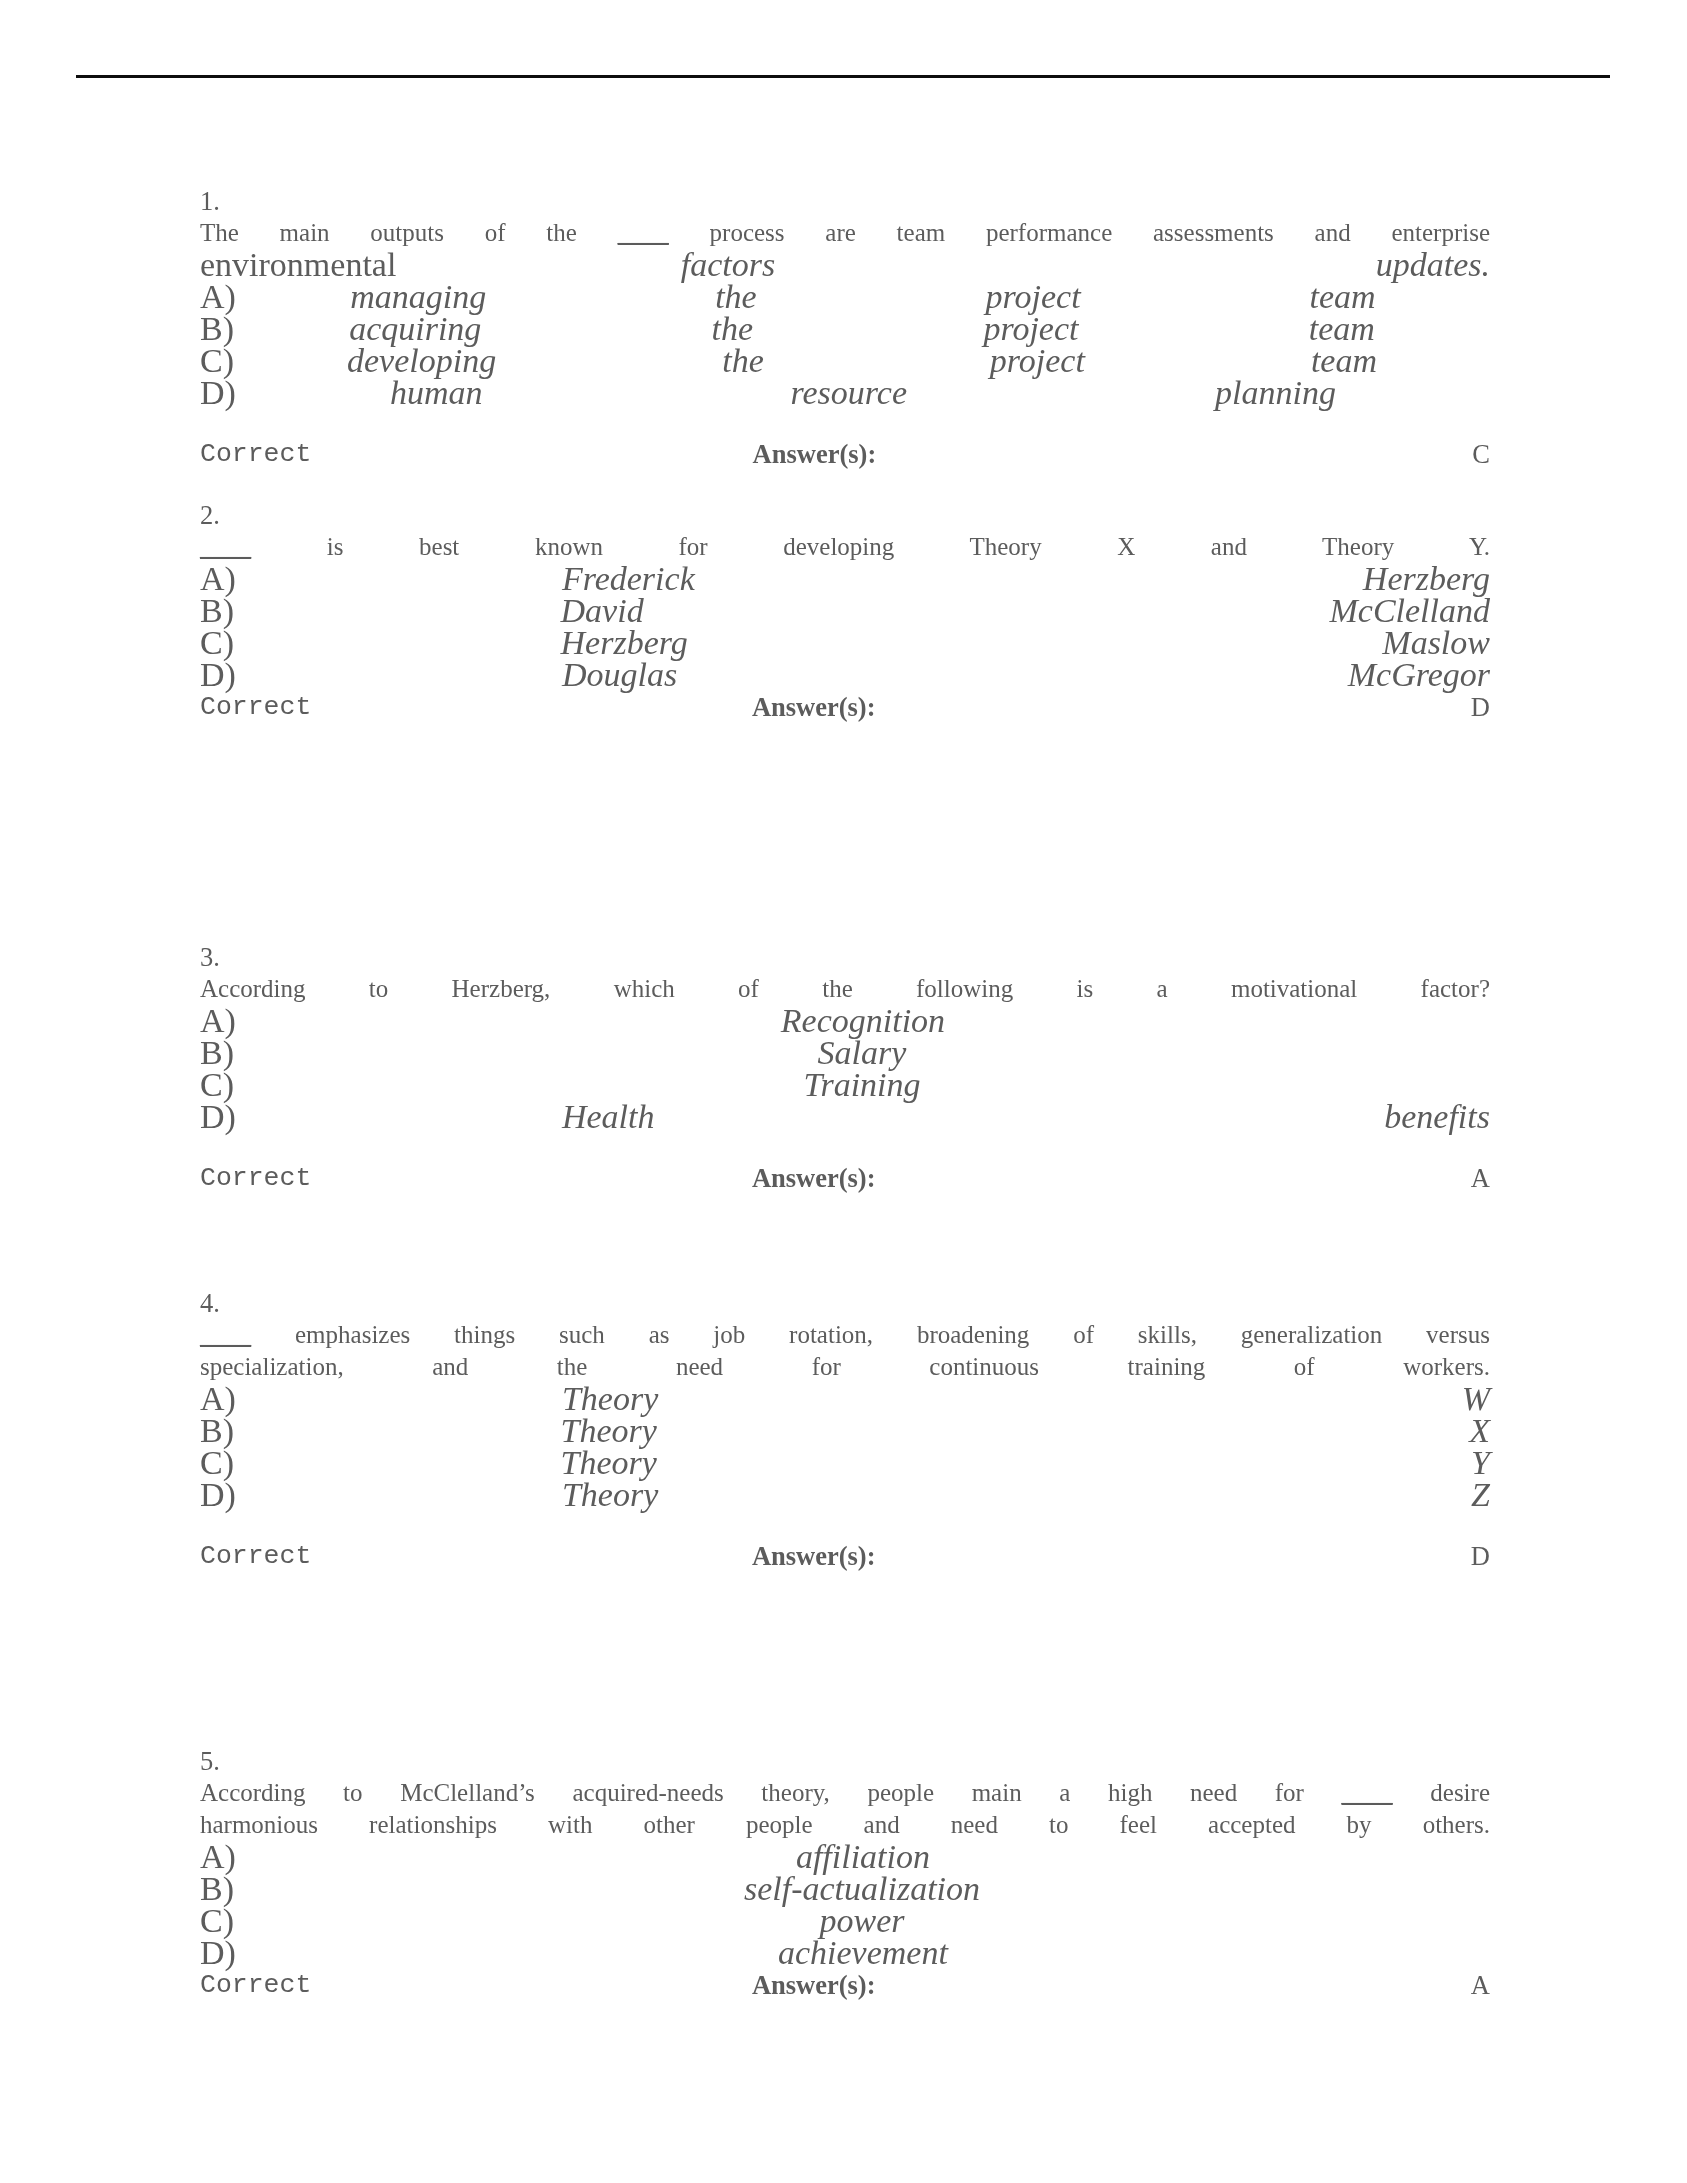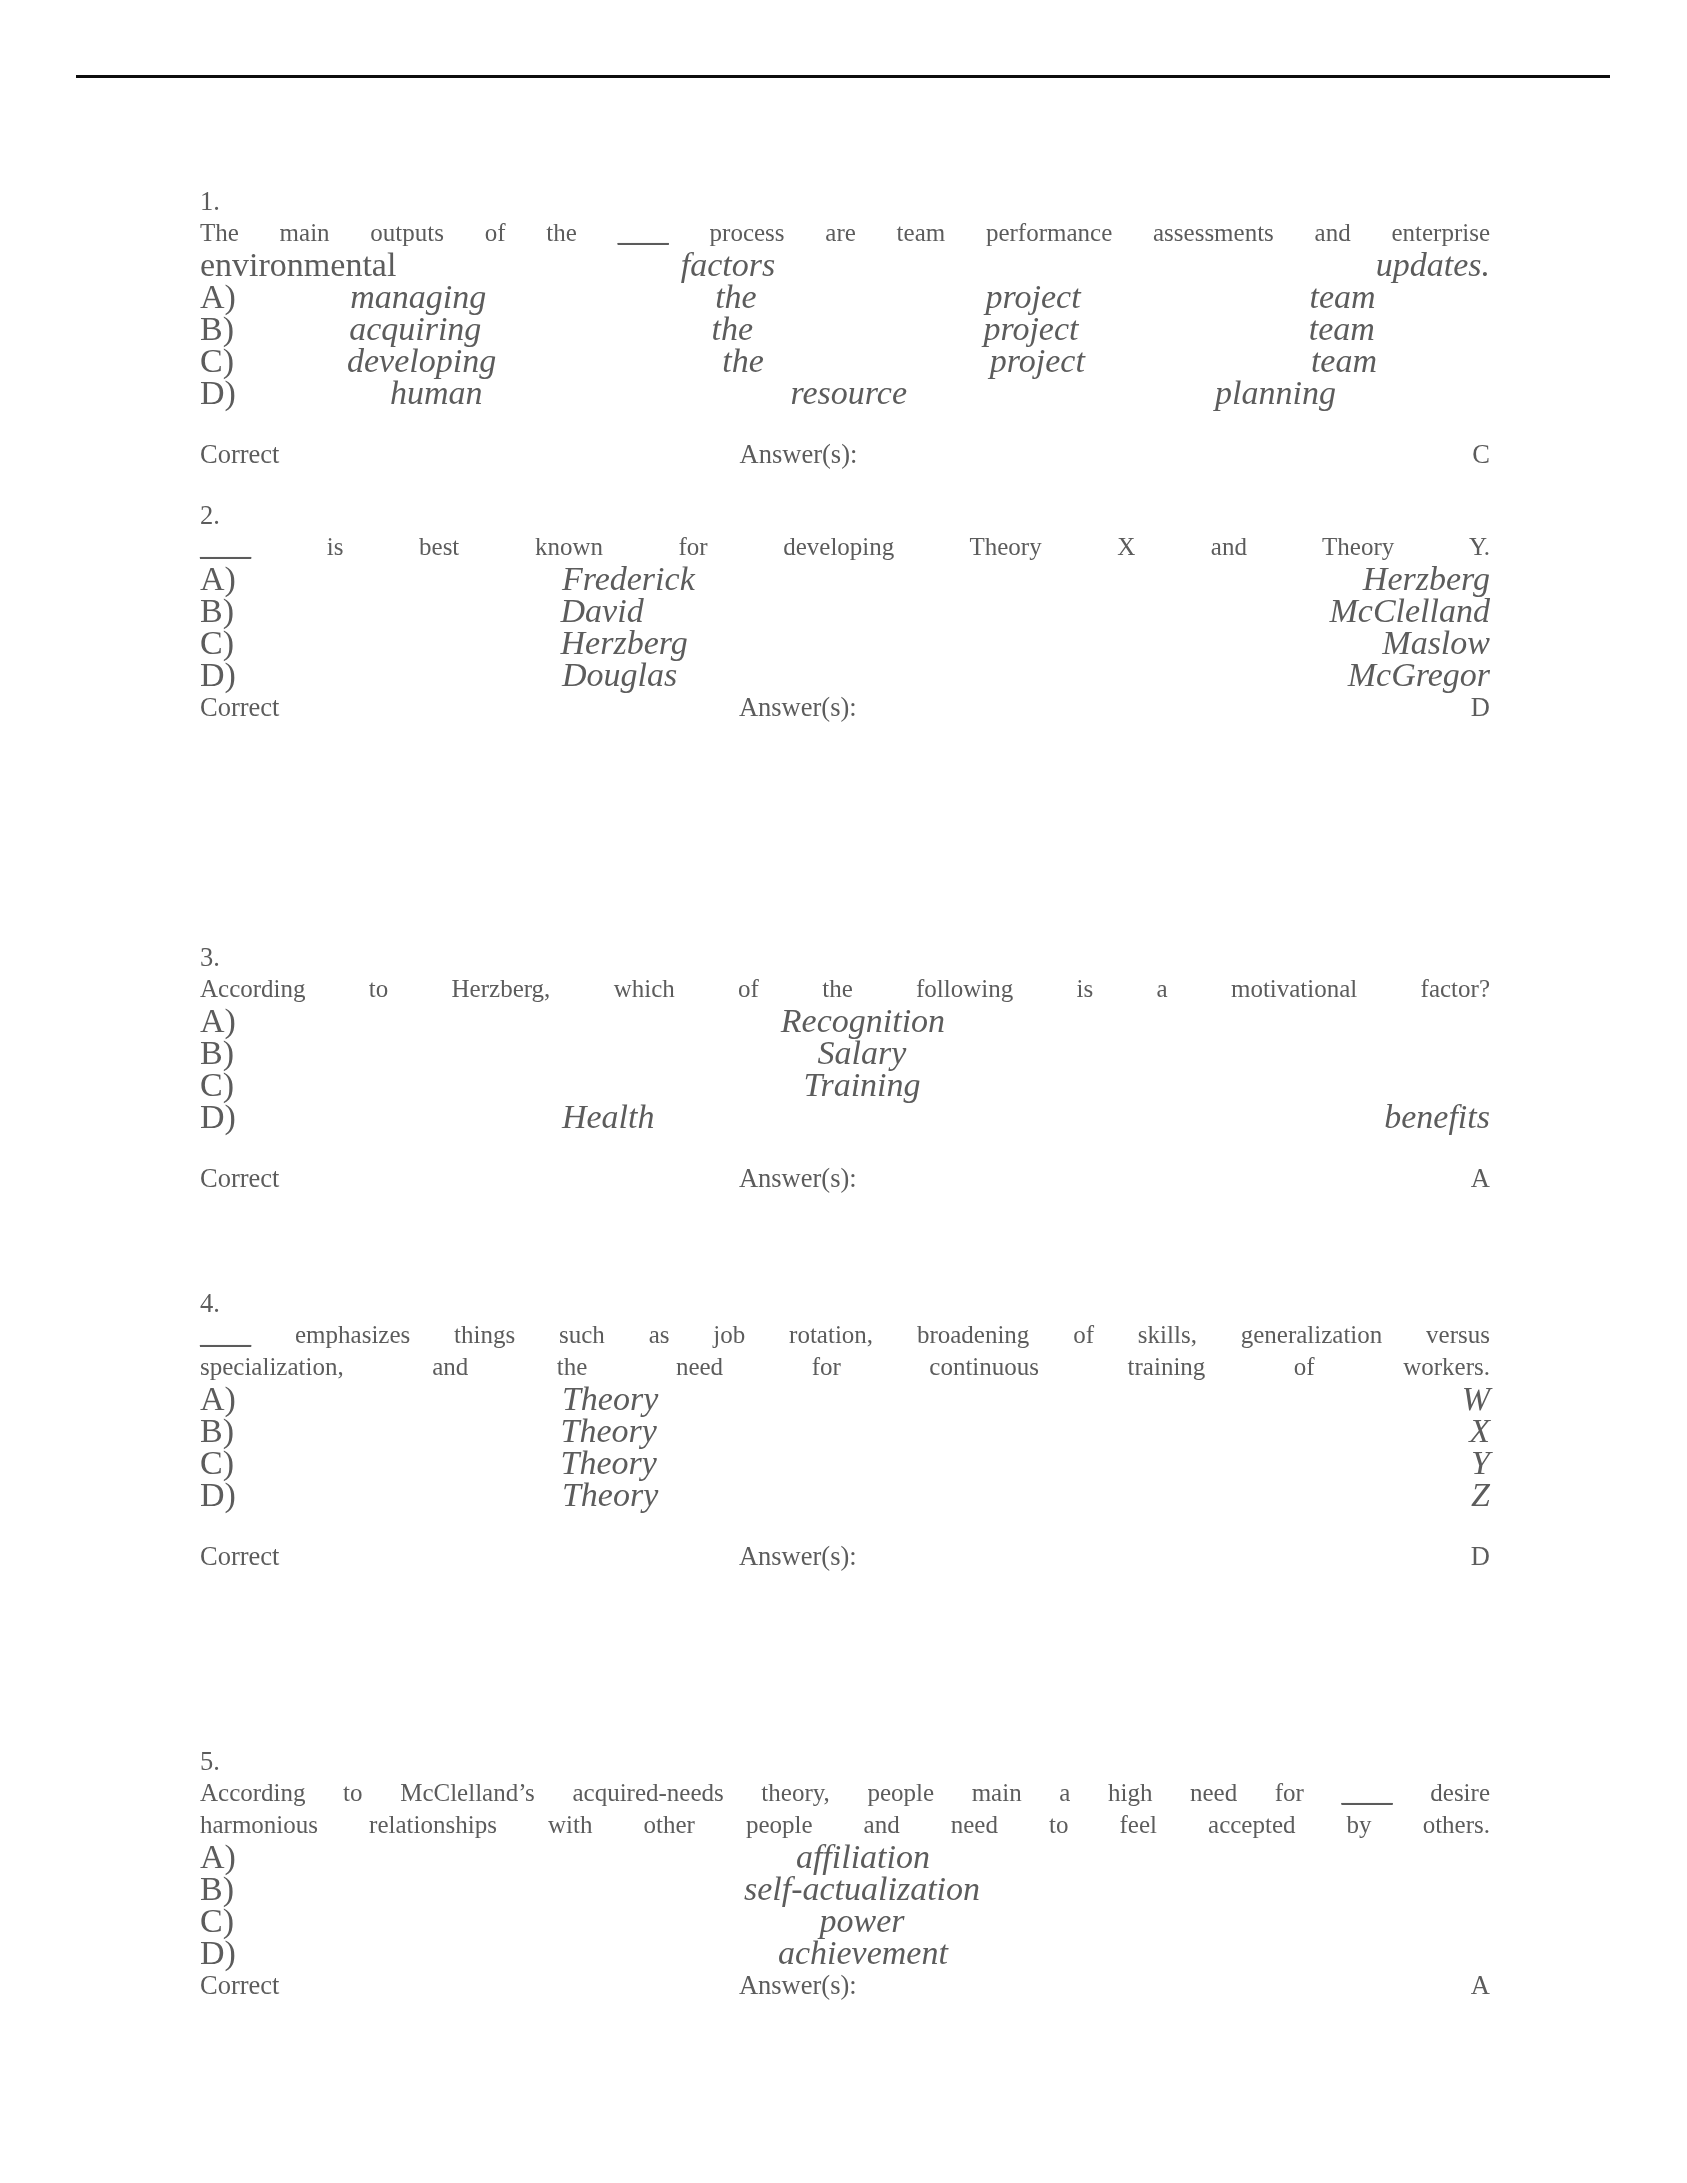--- a/index.html
+++ b/index.html
@@ -93,25 +93,26 @@
   }
 
   
   .answer-row {
     font-size: 26.5px;
     line-height: 32px;
     display: flex;
     width: 100%;
     margin: 0;
   }
-  .answer-row .a-label { white-space: pre; }
+  .answer-row .a-label { white-space: pre; font-family: Liberation Mono, monospace; }
   .answer-row .a-mid {
     flex: 1 1 auto;
     text-align: center;
     margin-left: -12%;
+    font-weight: bold;
   }
   .answer-row .a-val { white-space: pre; }
   .gap-sm { height: 29px; }
   .gap-md { height: 93px; }
   .gap-lg { height: 173px; }
   .gap-xl { height: 218px; }
 </style>
 </head>
 <body>
 

